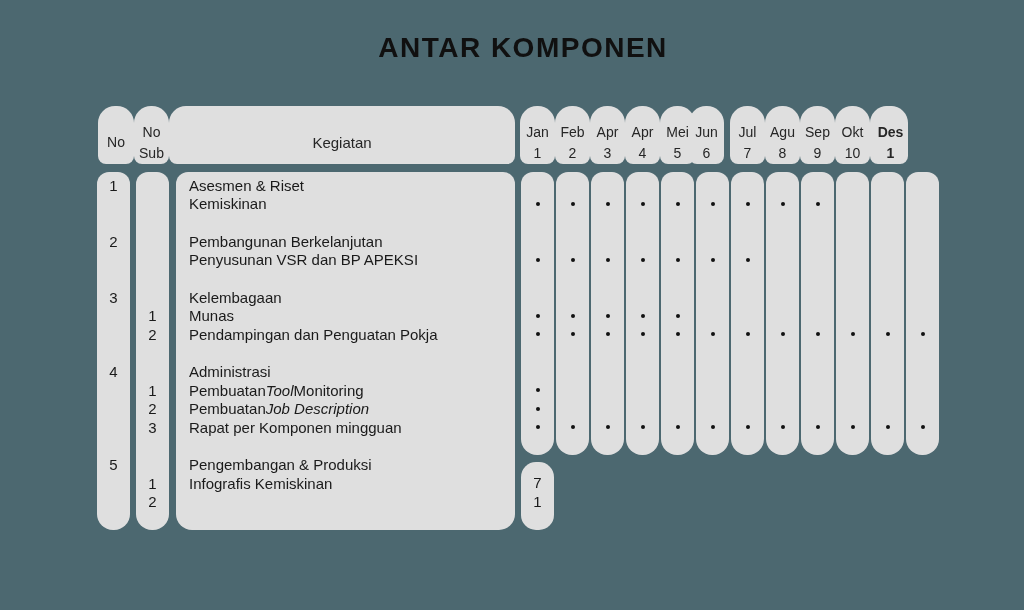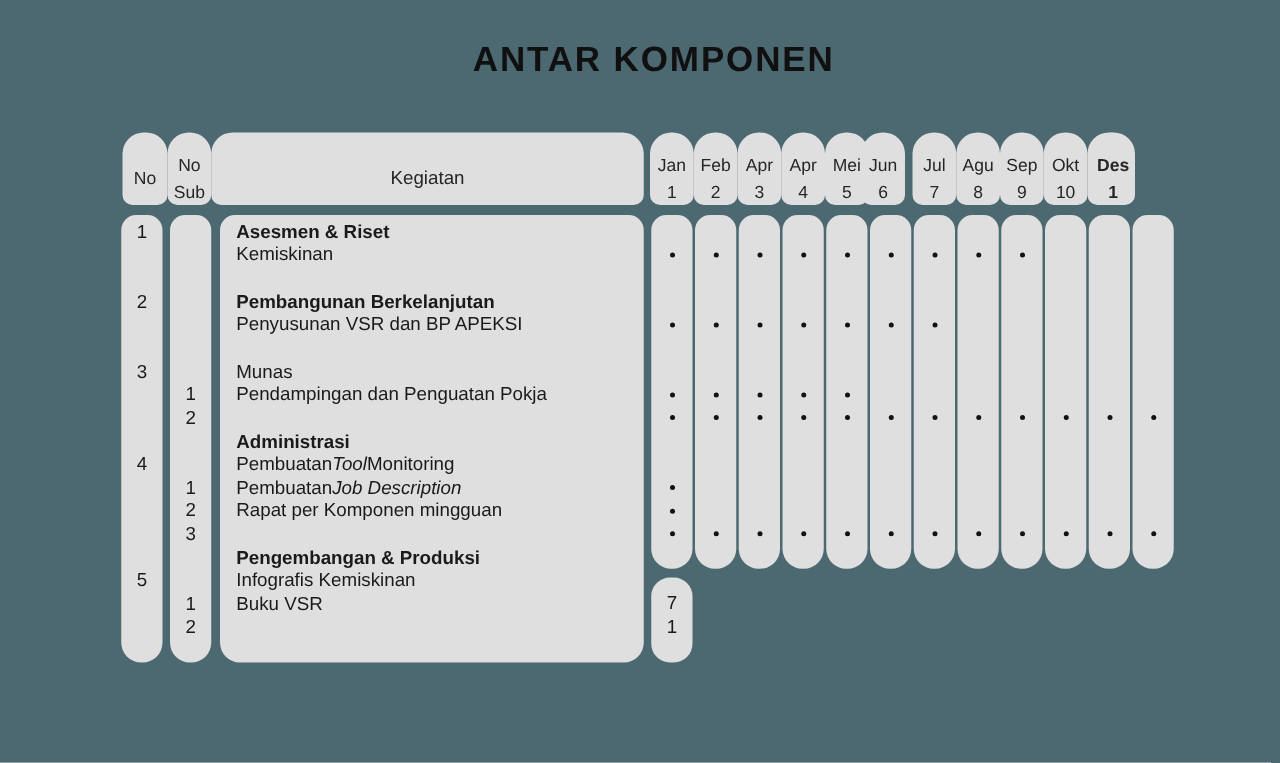--- a/index.html
+++ b/index.html
@@ -29,21 +29,21 @@
   .month-col{width:33px;height:283px;}
 
   #jan-extra{left:521px;top:462px;width:33px;height:68px;border-radius:15px;
              display:flex;flex-direction:column;align-items:center;justify-content:center;
              padding-bottom:8px;}
 
   .line{height:18.5px;display:flex;align-items:center;font-size:15px;color:var(--ink,#1A1A1A);}
   .cline{justify-content:center;}
   .kline{padding-left:13px;white-space:nowrap;}
   .vgap{height:19px;}
-  .b{font-weight:bold;}
+  .b{font-weight:normal;}
   .i{font-style:italic;}
   .dot{width:4px;height:4px;border-radius:50%;background:#121212;}
 </style>
 </head>
 <body>
 
 <div id="canvas" style="background: rgb(76, 104, 112); --pill: #DFDFDF; --ink: #1A1A1A;">
 
   <div id="title" style="color: rgb(16, 16, 16);">ANTAR KOMPONEN</div>
 
@@ -152,20 +152,21 @@
       <div class="line kline b">Asesmen &amp; Riset</div>
       <div class="line kline">
         <span>Kemiskinan</span>
       </div>
       <div class="vgap"></div>
       <div class="line kline b">Pembangunan Berkelanjutan</div>
       <div class="line kline">
         <span>Penyusunan VSR dan BP APEKSI</span>
       </div>
       <div class="vgap"></div>
+      <div class="line kline b">Kelembagaan</div>
       <div class="line kline">
         <span>Munas</span>
       </div>
       <div class="line kline">
         <span>Pendampingan dan Penguatan Pokja</span>
       </div>
       <div class="vgap"></div>
       <div class="line kline b">Administrasi</div>
       <div class="line kline">
         <span>Pembuatan </span>
@@ -177,23 +178,20 @@
         <span class="i">Job Description</span>
       </div>
       <div class="line kline">
         <span>Rapat per Komponen mingguan</span>
       </div>
       <div class="vgap"></div>
       <div class="line kline b">Pengembangan &amp; Produksi</div>
       <div class="line kline">
         <span>Infografis Kemiskinan</span>
       </div>
-      <div class="line kline">
-        <span>Buku VSR</span>
-      </div>
     </div>
   <div id="month-cols">
       <div class="pill bodycol month-col" style="left: 521px;">
         <div class="line"></div>
         <div class="line cline">
           <div class="dot" style="background: rgb(18, 18, 18);"></div>
         </div>
         <div class="vgap"></div>
         <div class="line"></div>
         <div class="line cline">

